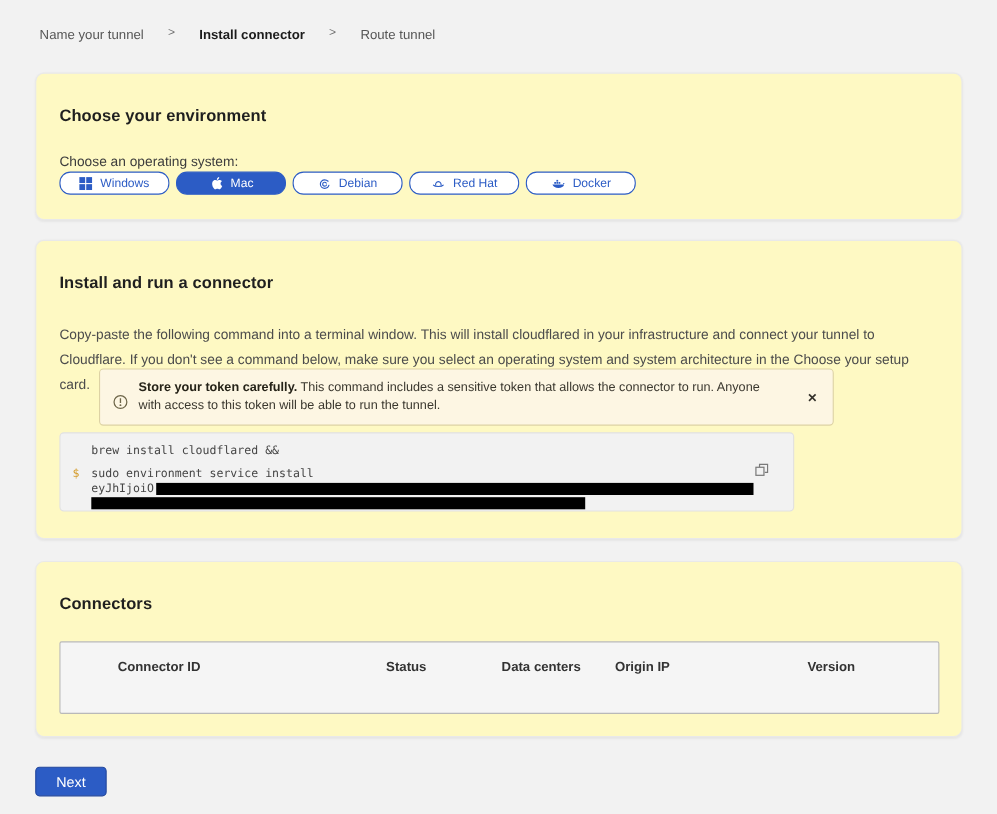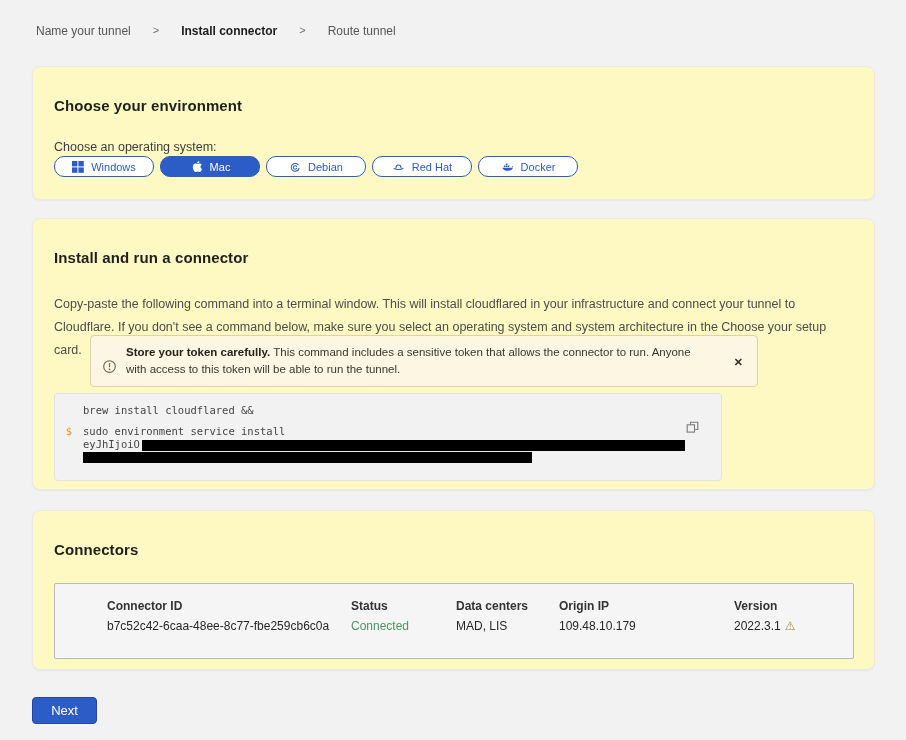--- a/index.html
+++ b/index.html
@@ -65,39 +65,39 @@
     display:flex; align-items:flex-end; padding:8px 12px 8px 11px;margin-left:36px;
   }
   .alert-icon { margin-top:4px; flex:0 0 auto; }
   .alert-text { margin-left:9px; font-size:11.5px; line-height:17px; color:#3a372e; width:578px; }
   .alert-text b { color:#262318; }
   .alert-close {
     margin-left:auto; border:none; background:none; cursor:pointer;
     font-size:11px; font-weight:700; color:#33302a; line-height:32px; padding:0 2px;
   }
   .codeblock {
-    position:absolute; left:21px; top:174px; width:668px; height:88px;
+    position:absolute; left:21px; top:174px; width:668px; height:72px;
     background:#f2f2f2; border:1px solid #e1e1e1; border-radius:4px;
     font-family:"DejaVu Sans Mono", monospace; font-size:10.5px; color:#454545;
     padding-top:10px;
   }
   .code-line { display:flex; line-height:13px; }
   .code-gutter { width:28px; flex:0 0 auto; text-align:center; color:#d49b2a; }
   .code-line + .code-line.cmd { margin-top:8px; }
   .redact { display:inline-block; background:#000; height:11px; vertical-align:middle; }
   .redact.bar1 { width:543px; margin-left:2px; }
   .redact.bar2 { width:449px; margin-left:28px; margin-top:1px; display:block; }
   .copy-btn {
     position:absolute; right:22px; top:27px;
     background:none; border:none; cursor:pointer; padding:0;
   }
 
   
   .conn-table {
-    position:absolute; left:21px; top:72px; width:800px; height:76px;
+    position:absolute; left:21px; top:72px; width:800px; height:66px;
     background:#f5f5f5; border:1px solid #b9b9b9; border-radius:2px;
     padding:15px 0 0 52px;
     font-size:12px;
   }
   .conn-head, .conn-row {
     display:grid;
     grid-template-columns:244px 105px 103px 175px auto;
     align-items:center;
   }
   .conn-head { font-weight:700; color:#333; }
@@ -235,26 +235,16 @@
 <section class="card card3">
   <h2>Connectors</h2>
   <div class="conn-table">
     <div class="conn-head">
       <span>Connector ID</span>
       <span>Status</span>
       <span>Data centers</span>
       <span>Origin IP</span>
       <span>Version</span>
     </div>
-    <div class="conn-row">
-      <span>b7c52c42-6caa-48ee-8c77-fbe259cb6c0a</span>
-      <span class="status-connected">Connected</span>
-      <span>MAD, LIS</span>
-      <span>109.48.10.179</span>
-      <span class="version-cell">
-        <span>2022.3.1</span>
-        <span class="warn-tri">⚠</span>
-      </span>
-    </div>
   </div>
 </section>
 
 <button class="next-btn">Next</button>
 
 </body></html>

